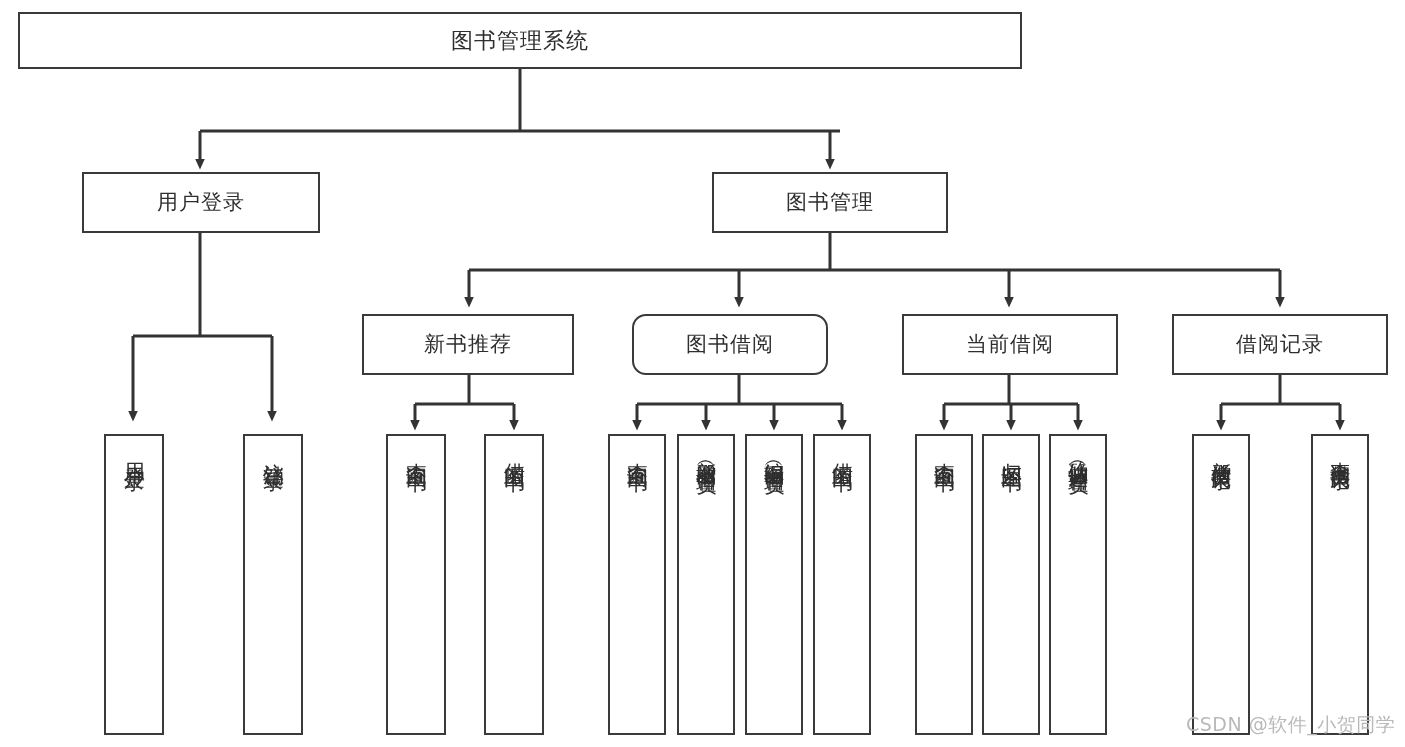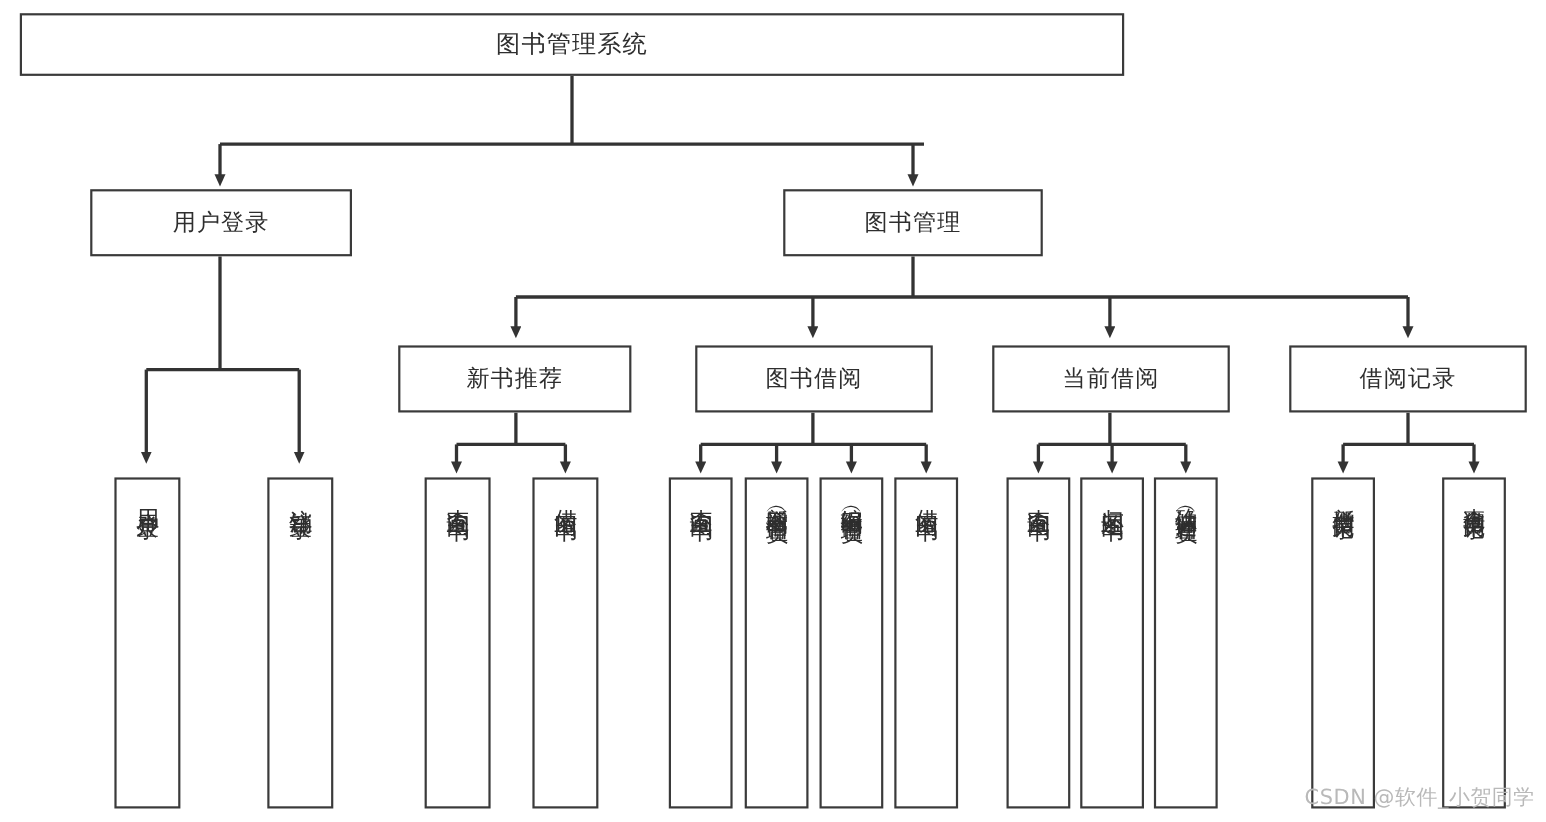--- a/index.html
+++ b/index.html
@@ -120,21 +120,21 @@
   <div class="node h" style="left:82px;top:172px;width:238px;height:61px;">
     <span class="lbl">用户登录</span>
   </div>
   <div class="node h" style="left:712px;top:172px;width:236px;height:61px;">
     <span class="lbl">图书管理</span>
   </div>
 
   <div class="node h" style="left:362px;top:314px;width:212px;height:61px;">
     <span class="lbl">新书推荐</span>
   </div>
-  <div class="node h" style="left:632px;top:314px;width:216px;height:61px;">
+  <div class="node h" style="left:632px;top:314px;width:196px;height:61px;border-radius:14px;">
     <span class="lbl">图书借阅</span>
   </div>
   <div class="node h" style="left:902px;top:314px;width:216px;height:61px;">
     <span class="lbl">当前借阅</span>
   </div>
   <div class="node h" style="left:1172px;top:314px;width:216px;height:61px;">
     <span class="lbl">借阅记录</span>
   </div>
 
   <div class="node leaf" style="left:104px;top:434px;width:60px;height:301px;">

